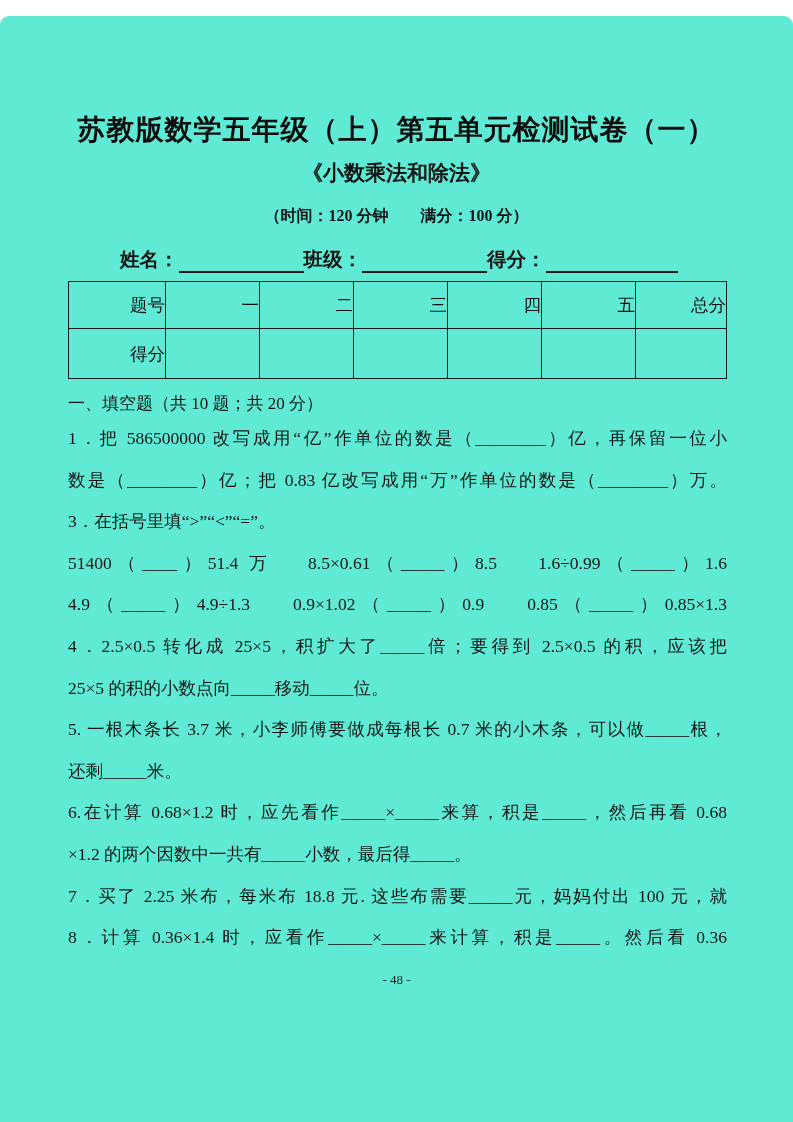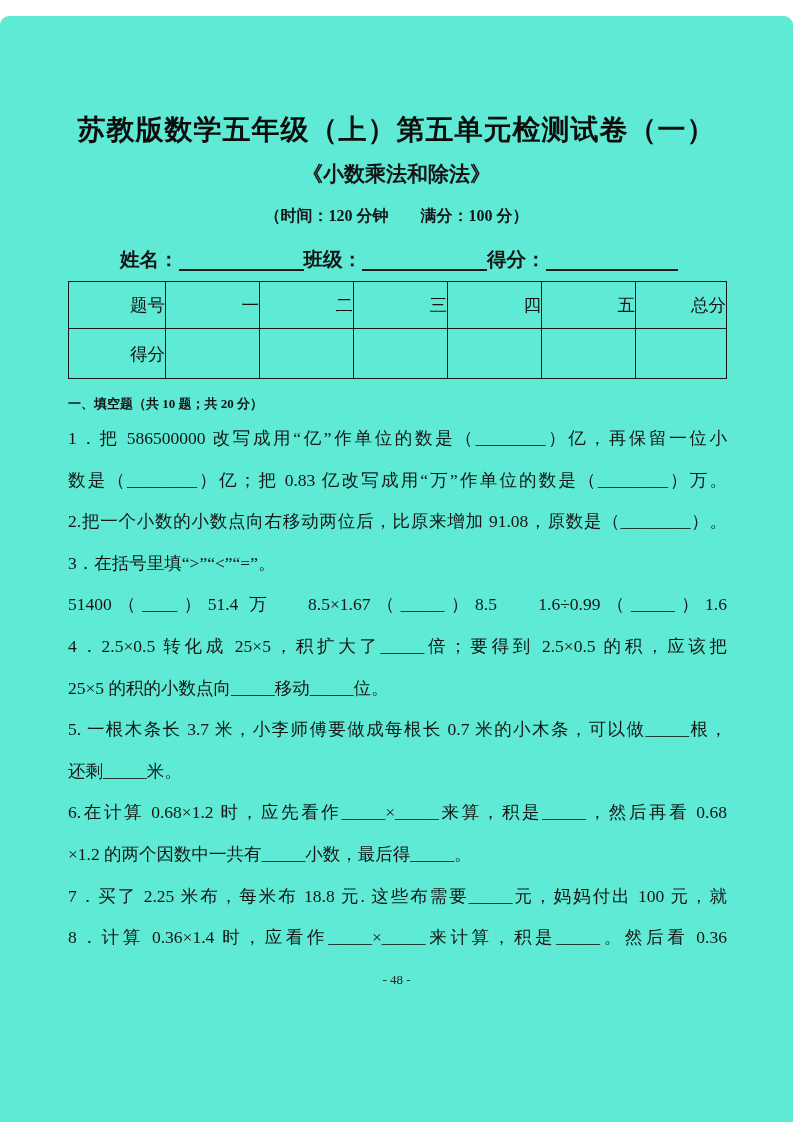--- a/index.html
+++ b/index.html
@@ -23,35 +23,36 @@
     line-height: 34px;
     letter-spacing: 1px;
     color: #0d0d0d;
   }
   .subtitle {
     margin-top: 15px;
     text-align: center;
     font-size: 21px;
     font-weight: 700;
     line-height: 25px;
+    font-family: Liberation Mono, monospace;
   }
   .meta {
     margin-top: 16px;
     text-align: center;
     font-size: 16px;
     font-weight: 700;
     line-height: 25px;
   }
   .info-row {
     margin: 18px 60px 0 120px;
     font-size: 19.5px;
     font-weight: 700;
     height: 27px;
     display: flex;
-    align-items: center;
+    align-items: flex-end;
     white-space: nowrap;
   }
   .blank-line {
     display: inline-block;
     width: 125px;
     height: 21px;
     border-bottom: 2px solid #1c1c1c;
   }
   .blank-line.wide { width: 132px; }
   table.score-table {
@@ -64,22 +65,22 @@
   table.score-table td {
     border: 1.5px solid #1a1a1a;
     text-align: right;
     vertical-align: middle;
     padding: 0;
   }
   tr.score-header td { height: 46px; }
   tr.score-row td { height: 49px; }
   .section-heading {
     margin: 12px 66px 0 68px;
-    font-size: 13px;
-    font-weight: 700;
+    font-size: 17px;
+    font-weight: 400;
     line-height: 26px;
   }
   .q-lines { margin: 1px 66px 0 68px; }
   .q-lines p.line {
     margin: 0;
     font-size: 17.5px;
     height: 41.6px;
     line-height: 41.6px;
     white-space: pre;
     color: #161616;
@@ -148,23 +149,23 @@
       <td></td>
     </tr>
   </tbody>
     </table>
 
   <div class="section-heading">一、填空题（共 10 题；共 20 分）</div>
 
   <div class="q-lines">
     <p class="line jfull">1．把 586500000 改写成用“亿”作单位的数是（________）亿，再保留一位小</p>
     <p class="line jfull">数是（________）亿；把 0.83 亿改写成用“万”作单位的数是（________）万。</p>
-    <p class="line jfull">2.把一个小数的小数点向右移动两位后，比原来增加 91.08，原数是（________）。</p>
     <p class="line">3．在括号里填“&gt;”“&lt;”“=”。</p>
-    <p class="line jfull">51400（____）51.4 万　 8.5×1.67（_____）8.5　 1.6÷0.99（_____）1.6</p>
+    <p class="line jfull">51400（____）51.4 万　 8.5×0.61（_____）8.5　 1.6÷0.99（_____）1.6</p>
+    <p class="line jfull">4.9（_____）4.9÷1.3　 0.9×1.02（_____）0.9　 0.85（_____）0.85×1.3</p>
     <p class="line jfull">4．2.5×0.5 转化成 25×5，积扩大了_____倍；要得到 2.5×0.5 的积，应该把</p>
     <p class="line">25×5 的积的小数点向_____移动_____位。</p>
     <p class="line jfull">5. 一根木条长 3.7 米，小李师傅要做成每根长 0.7 米的小木条，可以做_____根，</p>
     <p class="line">还剩_____米。</p>
     <p class="line jfull">6.在计算 0.68×1.2 时，应先看作_____×_____来算，积是_____，然后再看 0.68</p>
     <p class="line">×1.2 的两个因数中一共有_____小数，最后得_____。</p>
     <p class="line jfull">7．买了 2.25 米布，每米布 18.8 元. 这些布需要_____元，妈妈付出 100 元，就</p>
     <p class="line jfull">8．计算 0.36×1.4 时，应看作_____×_____来计算，积是_____。然后看 0.36</p>
   </div>
 

